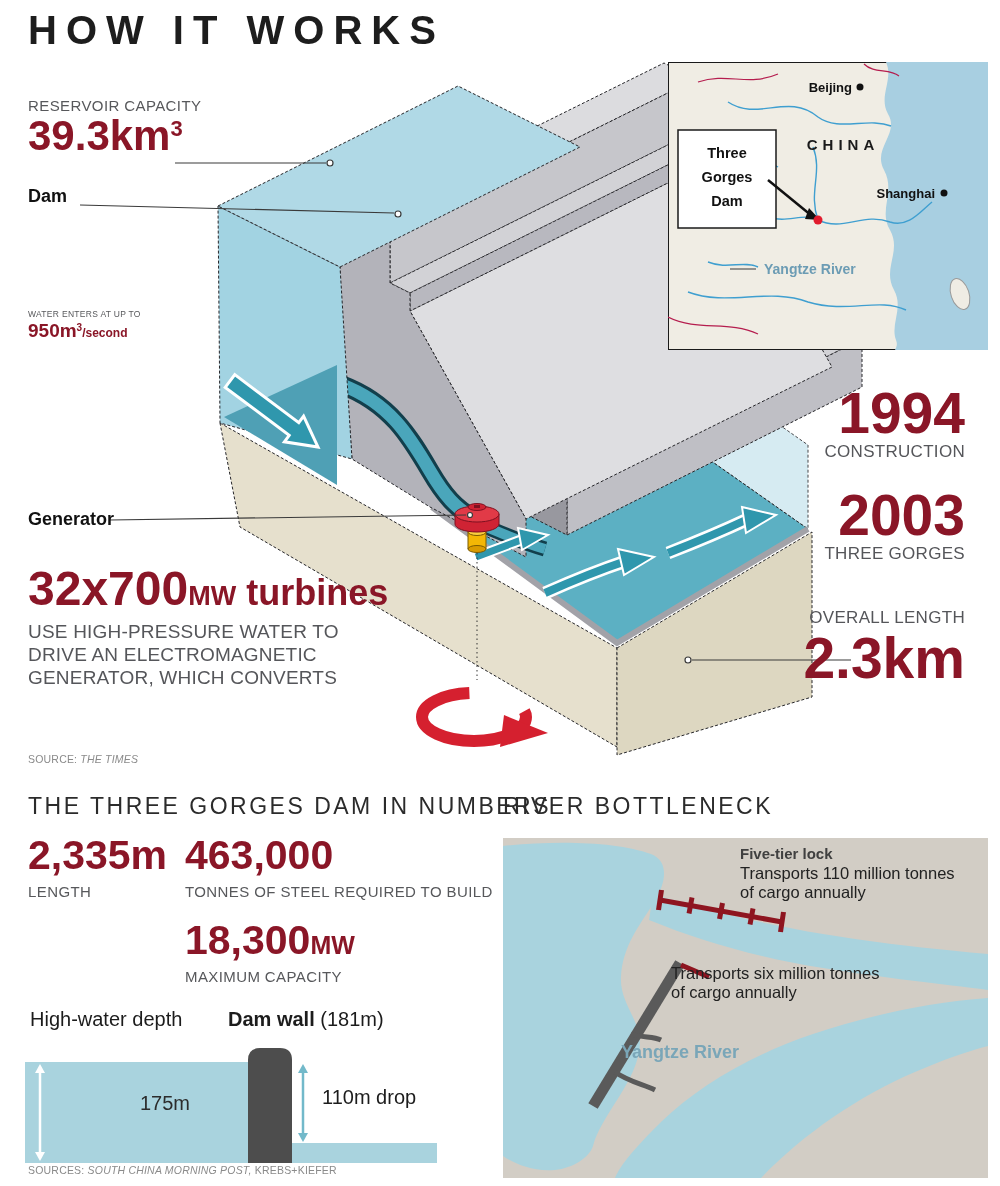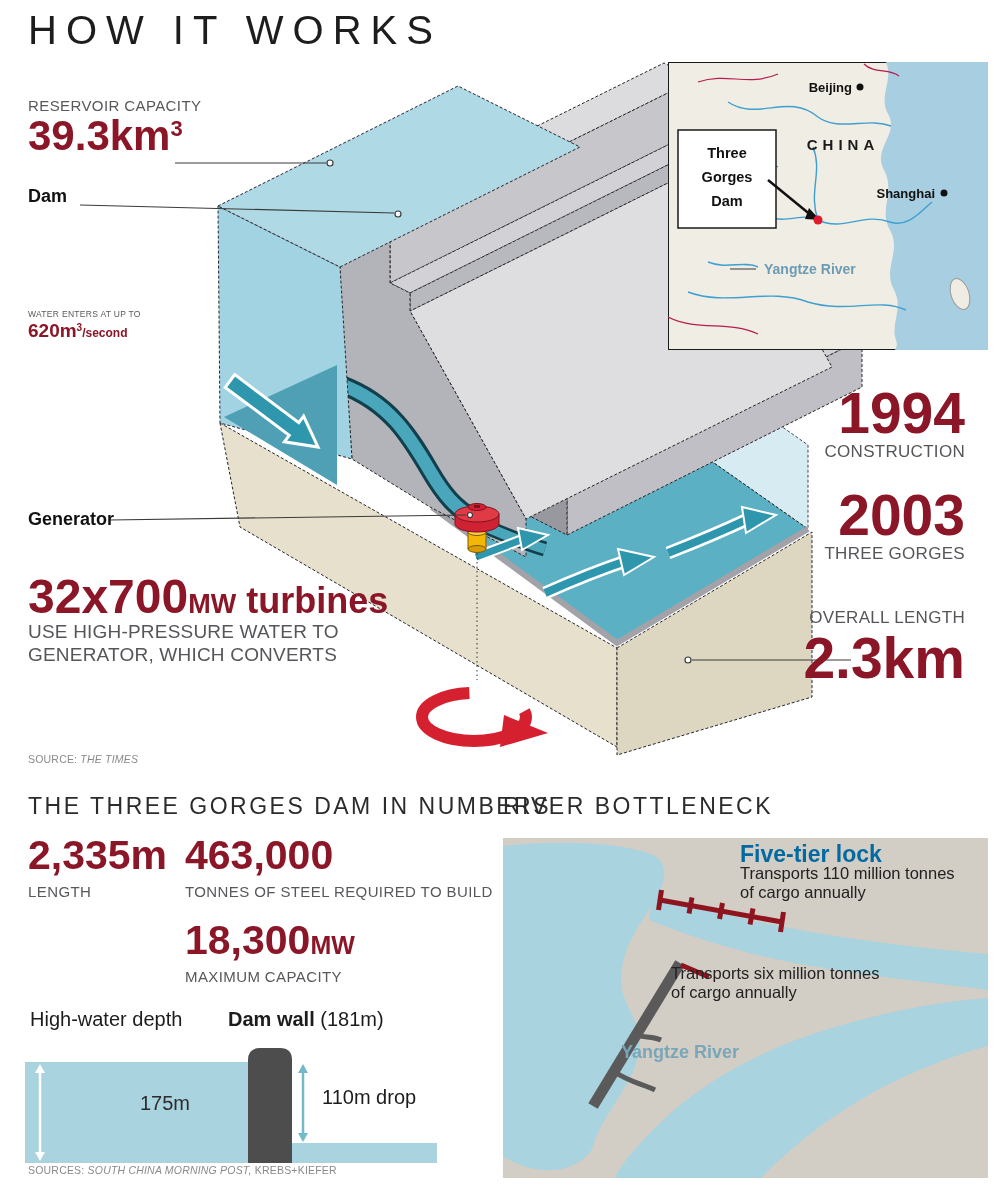--- a/index.html
+++ b/index.html
@@ -1,41 +1,41 @@
 <!DOCTYPE html>
 <html><head>
 <meta charset="utf-8">
 <style>
   html,body{margin:0;padding:0;background:#fff;}
   .page{position:relative;width:1000px;height:1186px;background:#ffffff;overflow:hidden;
         font-family:"Liberation Sans",sans-serif;color:#1f1f1f;}
   .abs{position:absolute;}
   
-  .h1{font-size:40px;font-weight:400;letter-spacing:9px;color:#1d1d1d;}
+  .h1{font-size:40px;font-weight:700;letter-spacing:9px;color:#1d1d1d;}
   .sect{font-size:23px;font-weight:400;letter-spacing:2.5px;color:#2b2b2b;}
   
   .cap{font-size:15px;color:#57585b;letter-spacing:.4px;}
   .tiny{font-size:8.5px;color:#57585b;letter-spacing:.3px;}
   
   .red{color:#8a1627;font-weight:700;}
   .v42{font-size:42px;line-height:1;}
   .v44{font-size:57px;line-height:1;}
   .v41{font-size:41px;line-height:1;}
   .sup{font-size:22px;vertical-align:14px;}
   .sup-s{font-size:10px;vertical-align:6px;}
   .unit-s{font-size:12px;}
   .unit-m{font-size:25px;}
   .bold-lab{font-size:18px;font-weight:700;color:#111;}
   .desc{font-size:19px;color:#55565a;line-height:23px;letter-spacing:.2px;}
   .src{font-size:10.5px;color:#8a8a8a;letter-spacing:.2px;}
   .src i{font-style:italic;}
   .right-col{text-align:right;}
   .mil-lab{font-size:17px;color:#55565a;letter-spacing:.3px;}
   
-  .bn-name{font-size:23px;font-weight:700;color:#0369a1;line-height:20px;}
+  .bn-name{font-size:15px;font-weight:700;color:#404040;line-height:20px;}
   .bn-line{font-size:16.5px;color:#222;line-height:19px;}
   .bn-river{font-size:18px;font-weight:700;color:#7aa6b8;}
   
   .wd{font-size:20px;color:#1c1c1c;}
   svg text{font-family:"Liberation Sans",sans-serif;}
   .ink{stroke:#26262a;stroke-width:1;stroke-dasharray:3 2;}
   .leader{stroke:#3a3a3a;stroke-width:1.2;fill:none;}
 </style>
 </head>
 <body>
@@ -129,29 +129,30 @@
       <path class="leader" d="M851,605 H692"></path>
         <circle cx="688" cy="605" r="3" fill="#fff" stroke="#3a3a3a" stroke-width="1.2"></circle>
     </g>
   </svg>
 
   <div class="abs cap" style="left:28px;top:97px;">RESERVOIR CAPACITY</div>
   <div class="abs red v42" style="left:28px;top:115px;"><span>39.3km</span><span class="sup">3</span></div>
   <div class="abs bold-lab" style="left:28px;top:186px;">Dam</div>
 
   <div class="abs tiny" style="left:28px;top:309px;">WATER ENTERS AT UP TO</div>
-  <div class="abs red" style="left:28px;top:320px;font-size:19px;"><span>620m</span><span class="sup-s">3</span><span class="unit-s">/second</span></div>
+  <div class="abs red" style="left:28px;top:320px;font-size:19px;"><span>950m</span><span class="sup-s">3</span><span class="unit-s">/second</span></div>
 
   <div class="abs bold-lab" style="left:28px;top:509px;">Generator</div>
 
-  <div class="abs red" style="left:28px;top:565px;white-space:nowrap;margin-top:8px;">
+  <div class="abs red" style="left:28px;top:565px;white-space:nowrap;">
     <span style="font-size:48px;line-height:1;">32x700</span><span style="font-size:27px;">MW</span><span style="font-size:36px;"> </span><span style="font-size:36px;">turbines</span>
   </div>
   <div class="abs desc" style="left:28px;top:620px;">
     <div>USE HIGH-PRESSURE WATER TO</div>
+    <div>DRIVE AN ELECTROMAGNETIC</div>
     <div>GENERATOR, WHICH CONVERTS</div>
   </div>
   <div class="abs src" style="left:28px;top:753px;"><span>SOURCE: </span><i>THE TIMES</i></div>
 
   <div class="abs right-col" style="right:35px;top:385px;width:220px;">
     <div class="red v44">1994</div>
     <div class="mil-lab">CONSTRUCTION</div>
   </div>
   <div class="abs right-col" style="right:35px;top:487px;width:220px;">
     <div class="red v44">2003</div>

